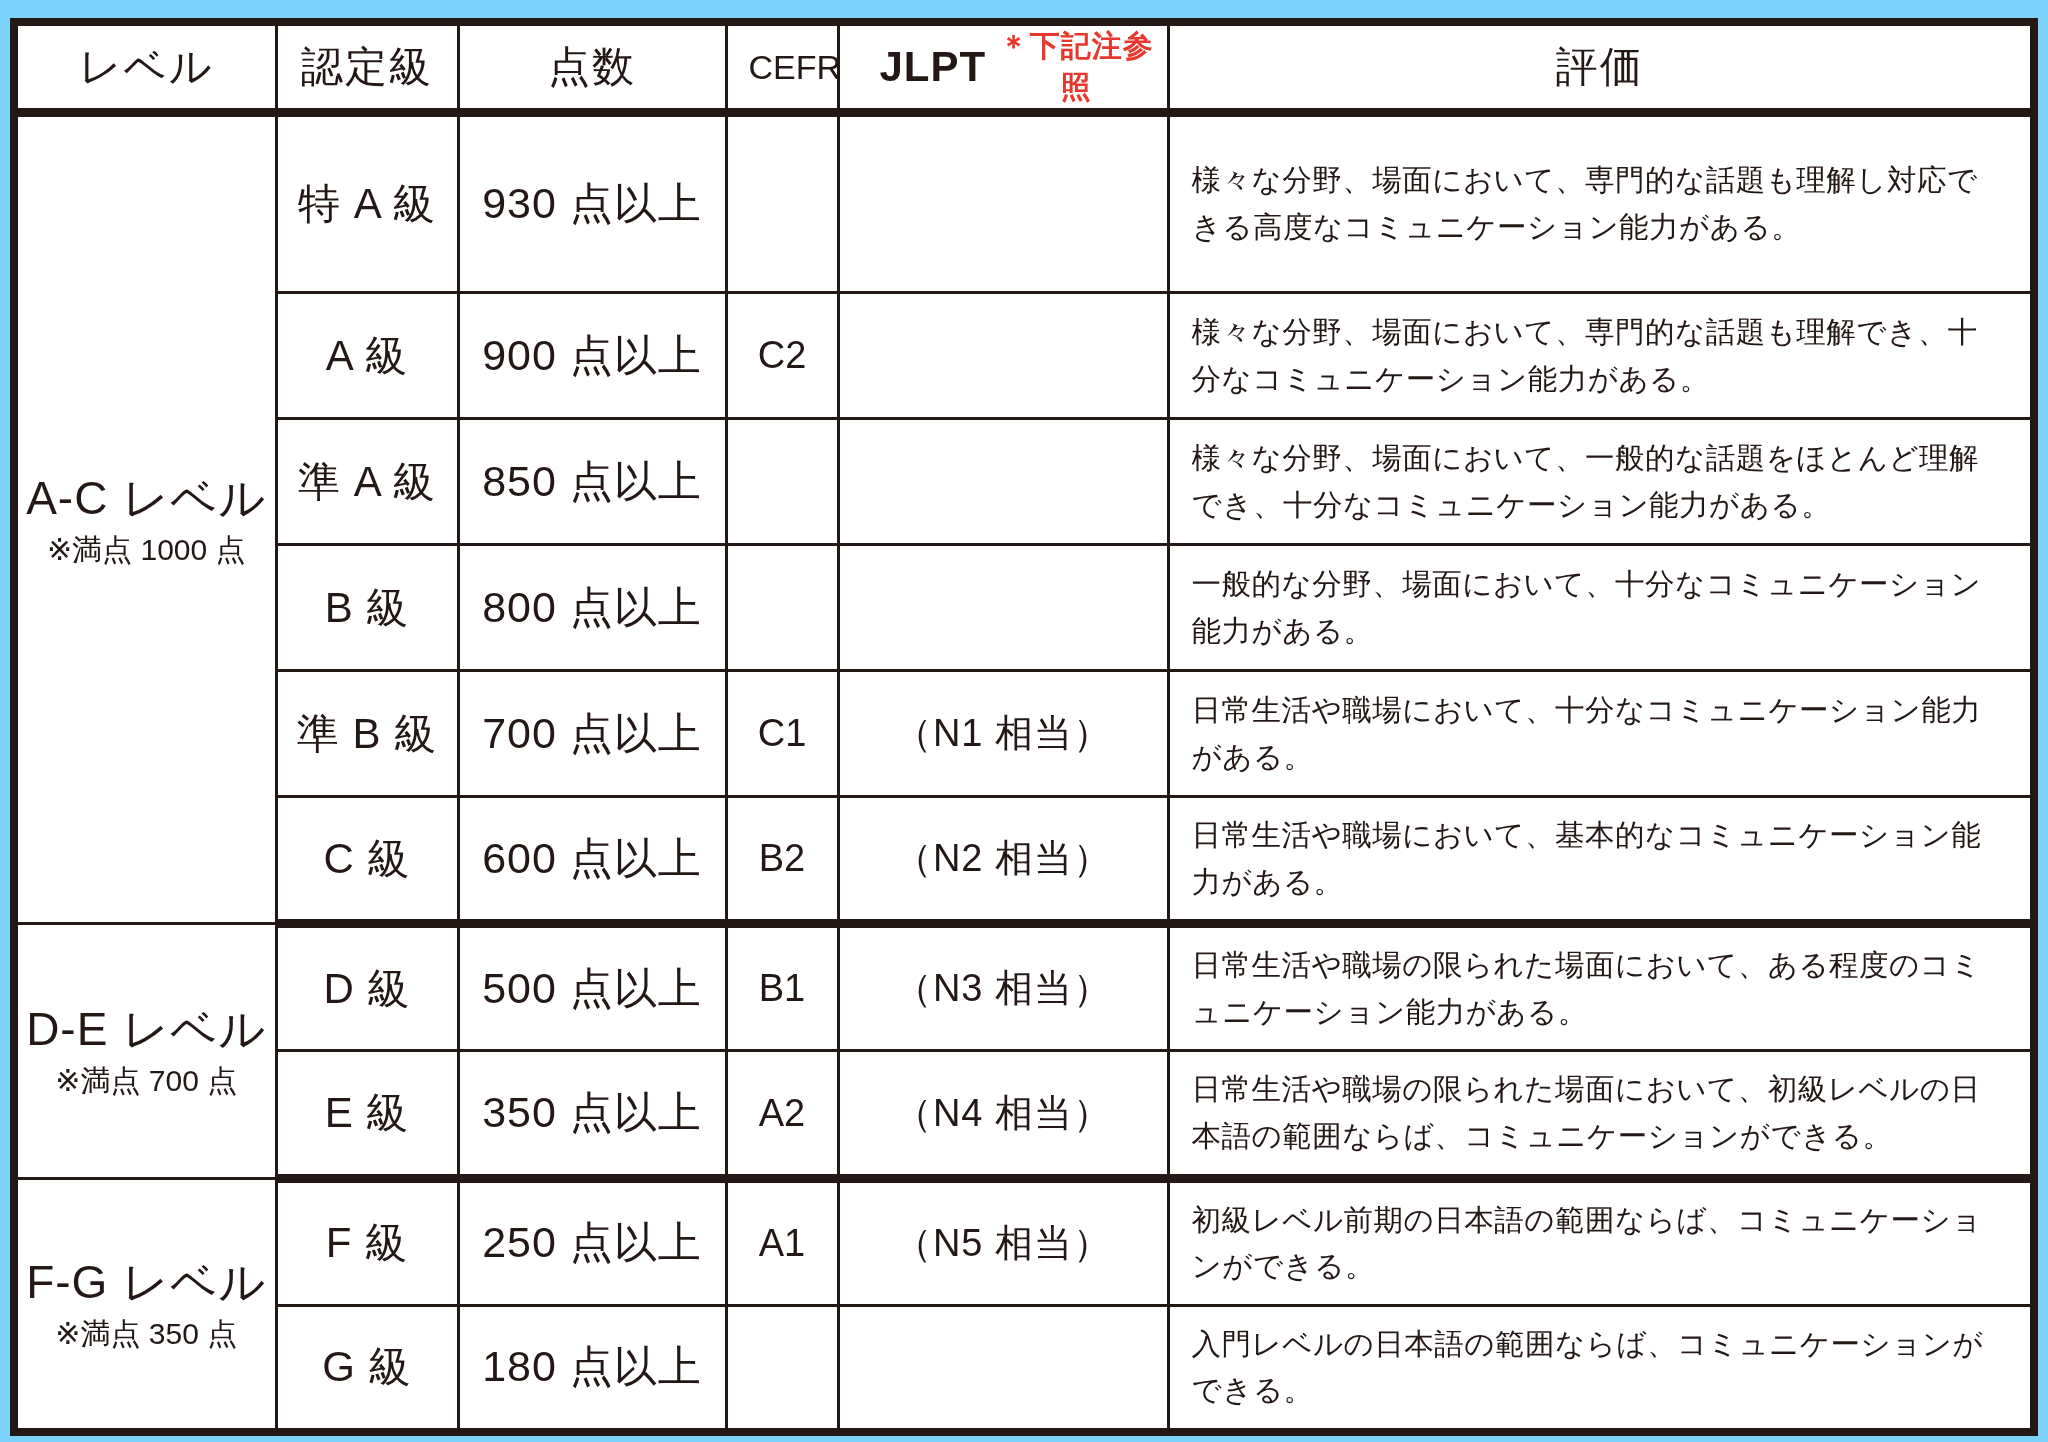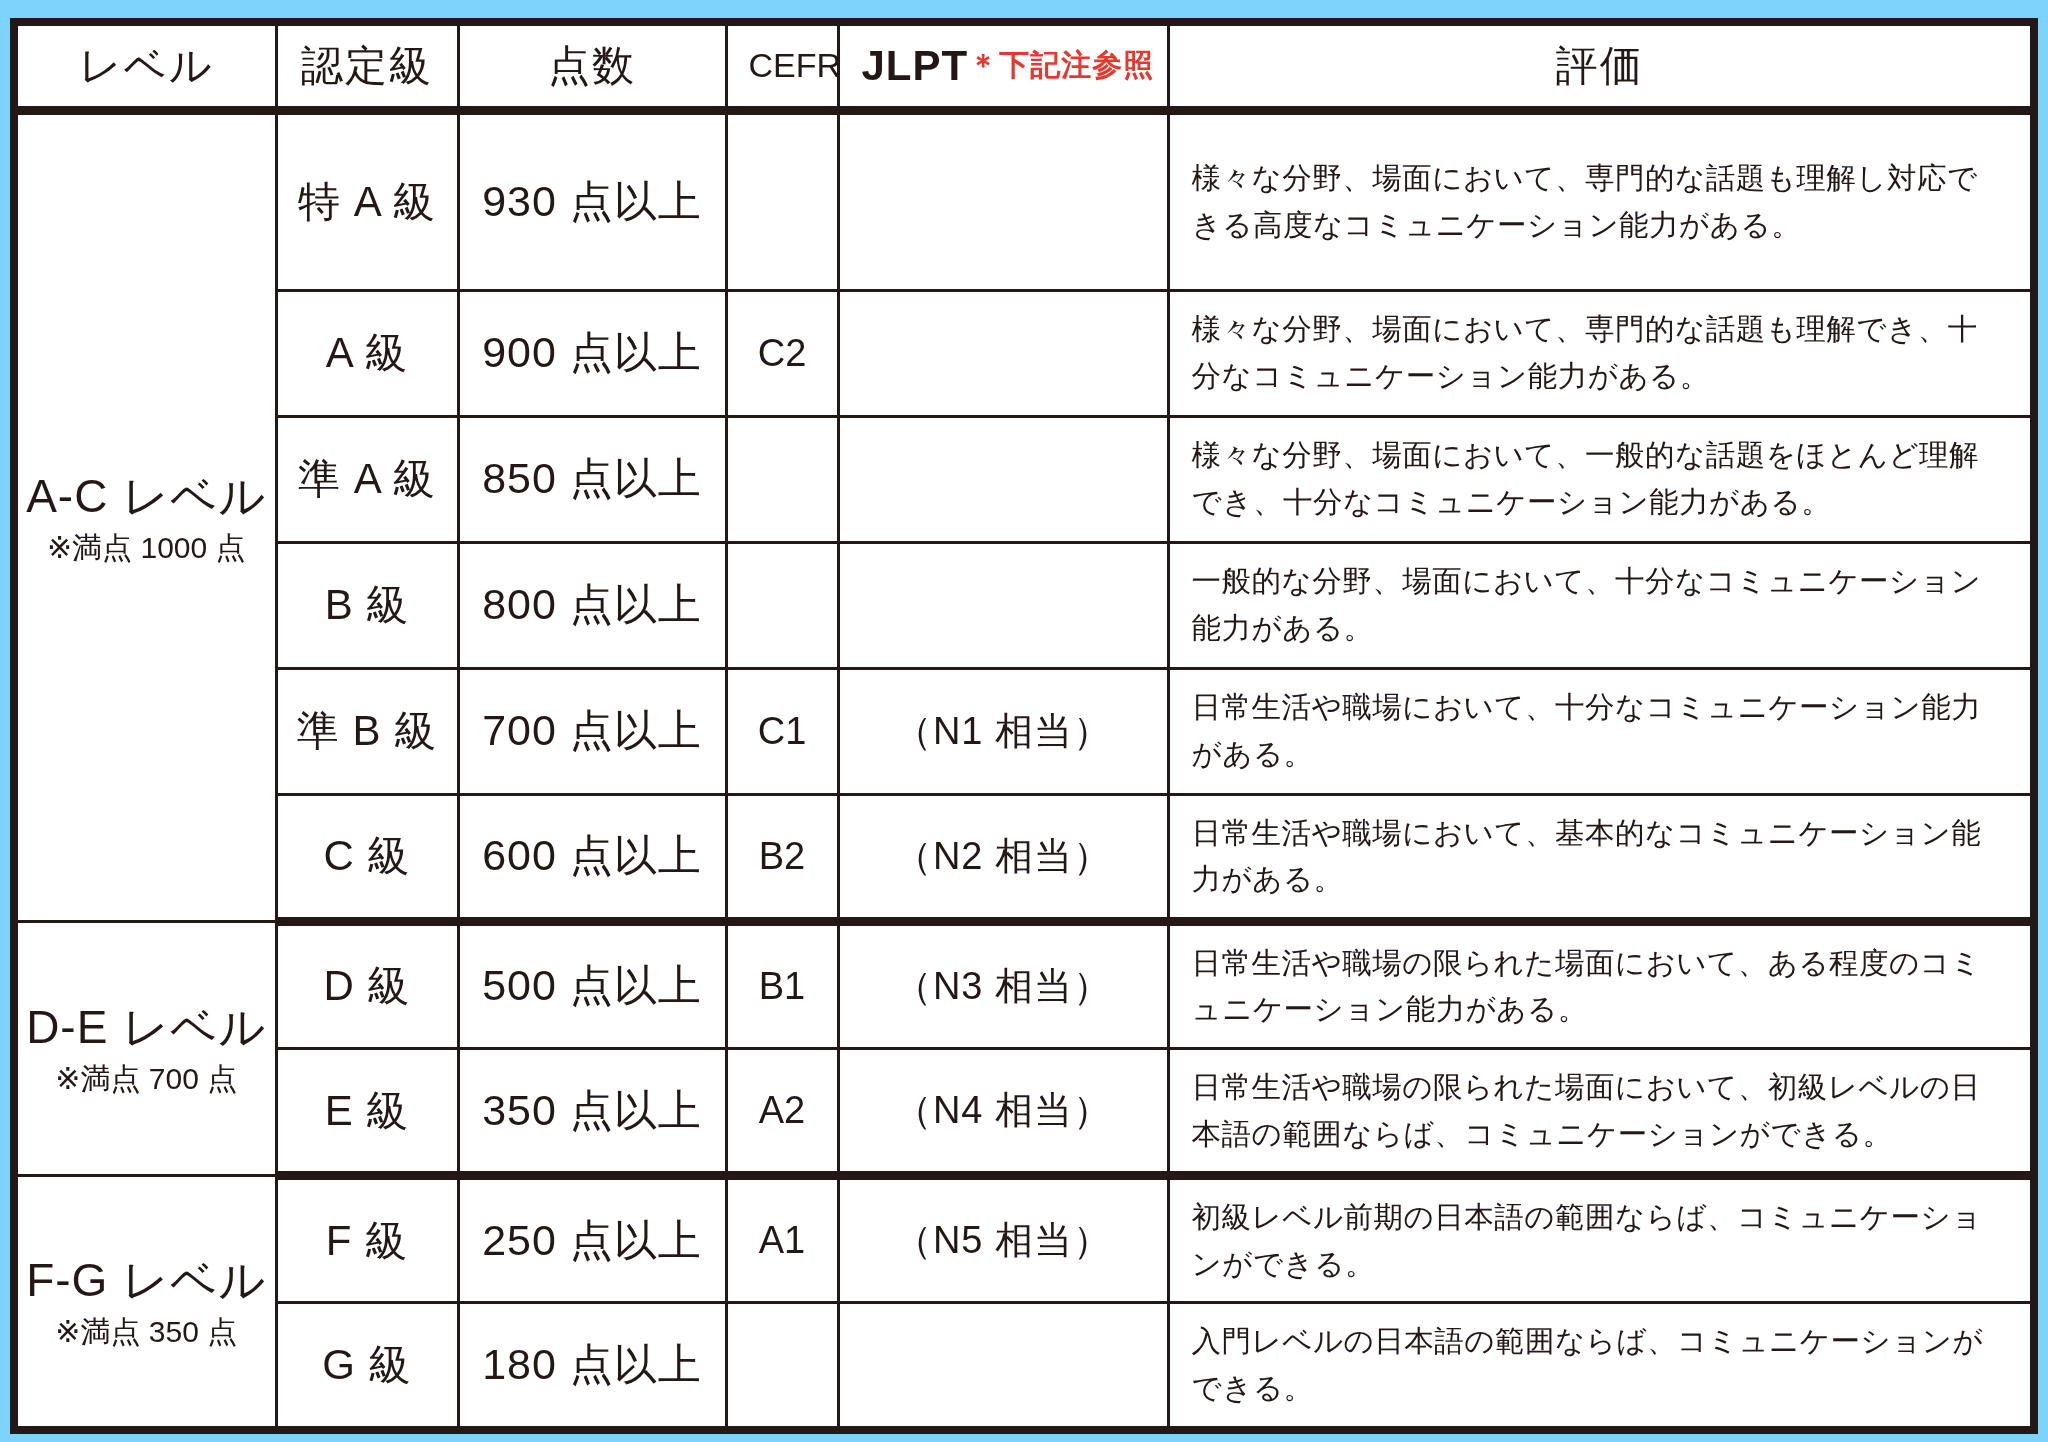--- a/index.html
+++ b/index.html
@@ -39,21 +39,21 @@
   }
   thead th { border-bottom-width: 9px; }
   tr.group-end td { border-bottom-width: 9px; }
 
   tr.head-row   { height: 88px; }
   tr.row-tall   { height: 180px; }
   tr.row-std    { height: 126px; }
 
   .hd { font-size: 42px; font-weight: 400; letter-spacing: 2px; }
   .hd-cefr { font-size: 34px; letter-spacing: 0; padding-left: 21px; }
-  .hd-jlpt-wrap { display: flex; align-items: center; justify-content: flex-start; padding-left: 22px; gap: 0; }
+  .hd-jlpt-wrap { display: flex; align-items: center; justify-content: flex-start; padding-left: 40px; gap: 0; }
   .hd-jlpt { font-size: 42px; letter-spacing: 1px; }
   .hd-jlpt-note { font-size: 30px; color: #e8382d; letter-spacing: 1px; }
 
   td.level-cell { vertical-align: middle; }
   .level-title { font-size: 46px; letter-spacing: 1px; text-align: center; }
   .level-note  { font-size: 30px; text-align: center; letter-spacing: 0; }
 
   td.grade-cell { font-size: 42px; letter-spacing: 1px; }
   td.score-cell { font-size: 43px; letter-spacing: 1px; }
   td.cefr-cell  { font-size: 38px; }

